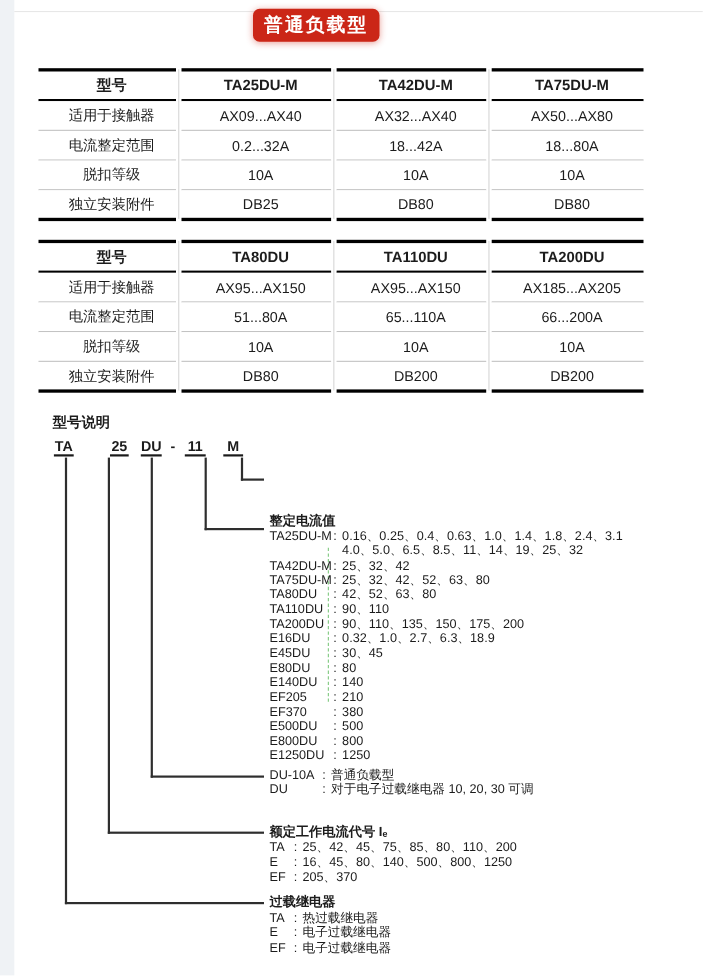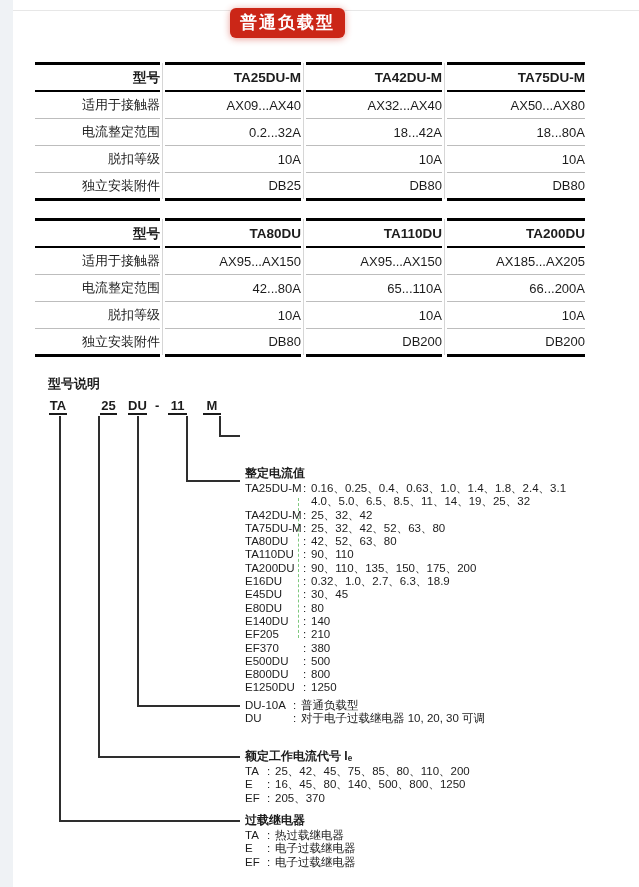--- a/index.html
+++ b/index.html
@@ -17,21 +17,21 @@
     font-size:17px;font-weight:bold;text-align:center;line-height:30px;
     letter-spacing:2px;box-shadow:0 1px 7px rgba(203,38,23,.45);
   }
 
   
   table.spec{
     position:absolute;left:30px;border-collapse:separate;border-spacing:5px 0;
     table-layout:fixed;width:560px;font-size:13px;
   }
   table.spec th,table.spec td{
-    padding:0 0 0 8px;text-align:right;vertical-align:middle;white-space:nowrap;
+    padding:0 0 0 8px;text-align:center;vertical-align:middle;white-space:nowrap;
     overflow:hidden;background:#ffffff;
   }
   table.spec th{
     height:25px;font-size:13.5px;font-weight:bold;
     border-top:3px solid #000000;border-bottom:2px solid #000000;
   }
   table.spec td{height:26px;border-bottom:1px solid #bdbdbd;}
   table.spec tr.last td{height:25px;border-bottom:3px solid #000000;}
   .t1{top:62px;} .t2{top:218px;}
   .col-hair{position:absolute;width:1px;background:#d6d6d6;}
@@ -128,21 +128,21 @@
     </thead>
     <tbody>
       <tr>
         <td>适用于接触器</td>
         <td>AX95...AX150</td>
         <td>AX95...AX150</td>
         <td>AX185...AX205</td>
       </tr>
       <tr>
         <td>电流整定范围</td>
-        <td>42...80A</td>
+        <td>51...80A</td>
         <td>65...110A</td>
         <td>66...200A</td>
       </tr>
       <tr>
         <td>脱扣等级</td>
         <td>10A</td>
         <td>10A</td>
         <td>10A</td>
       </tr>
       <tr class="last">

